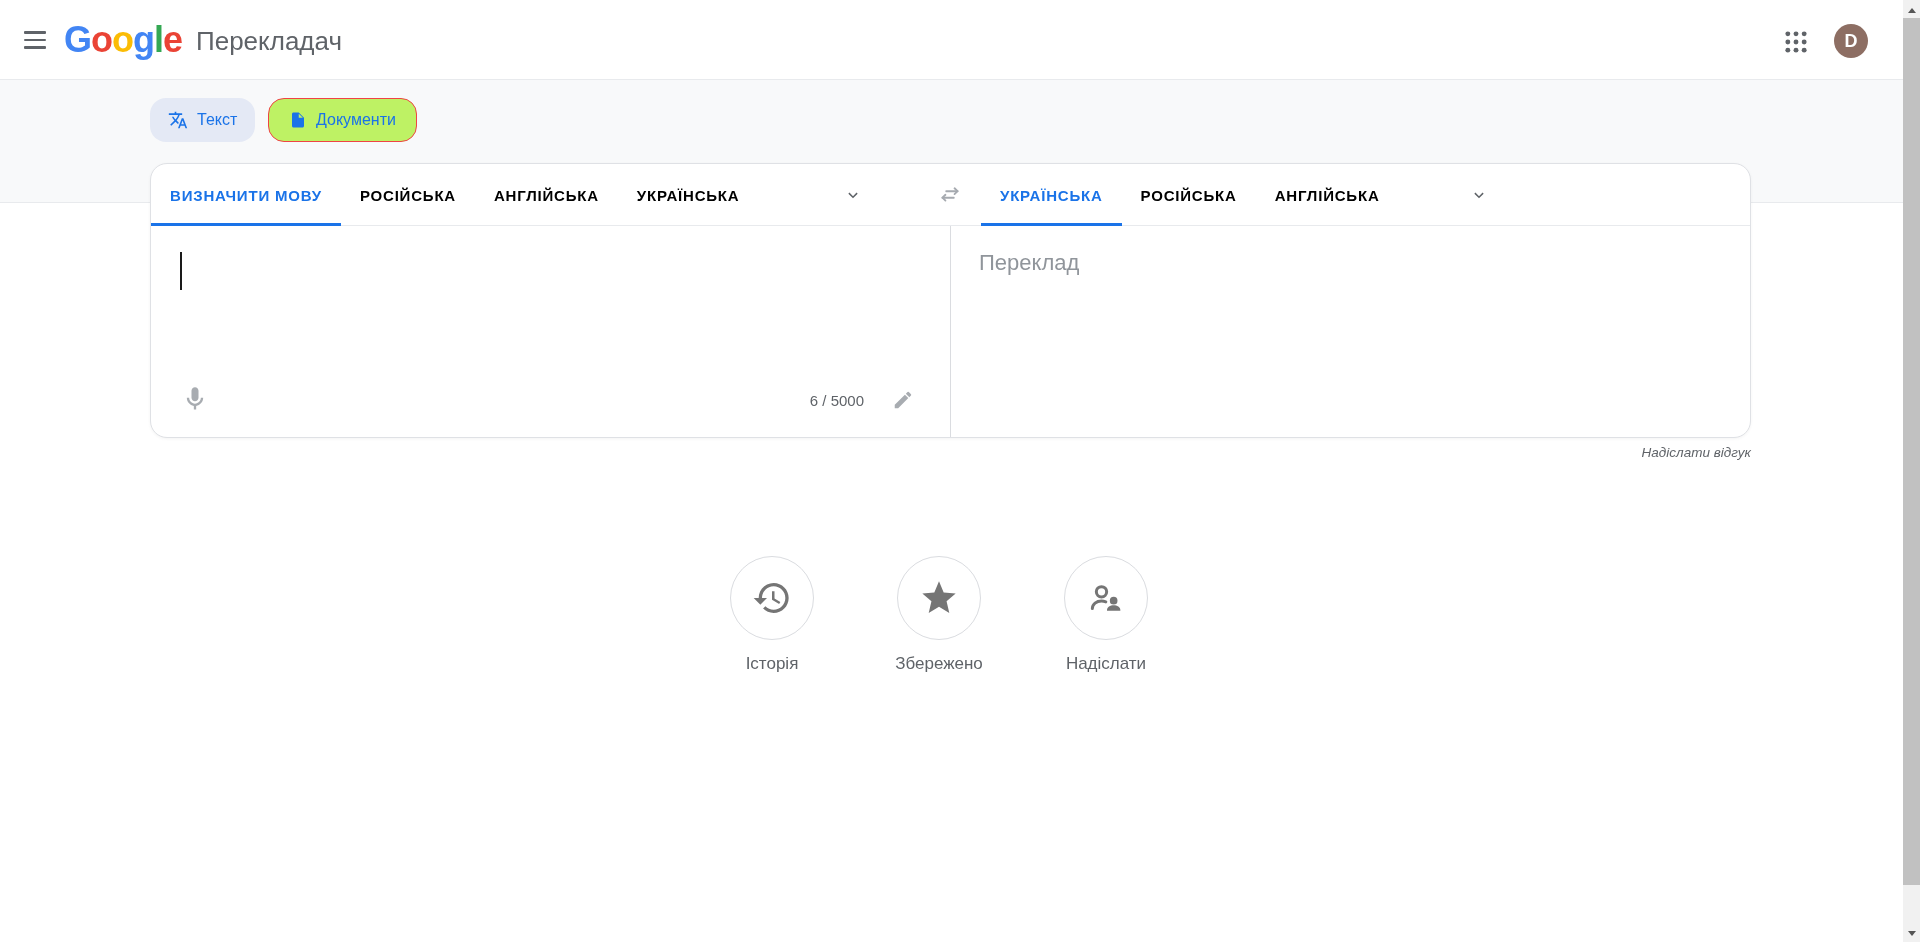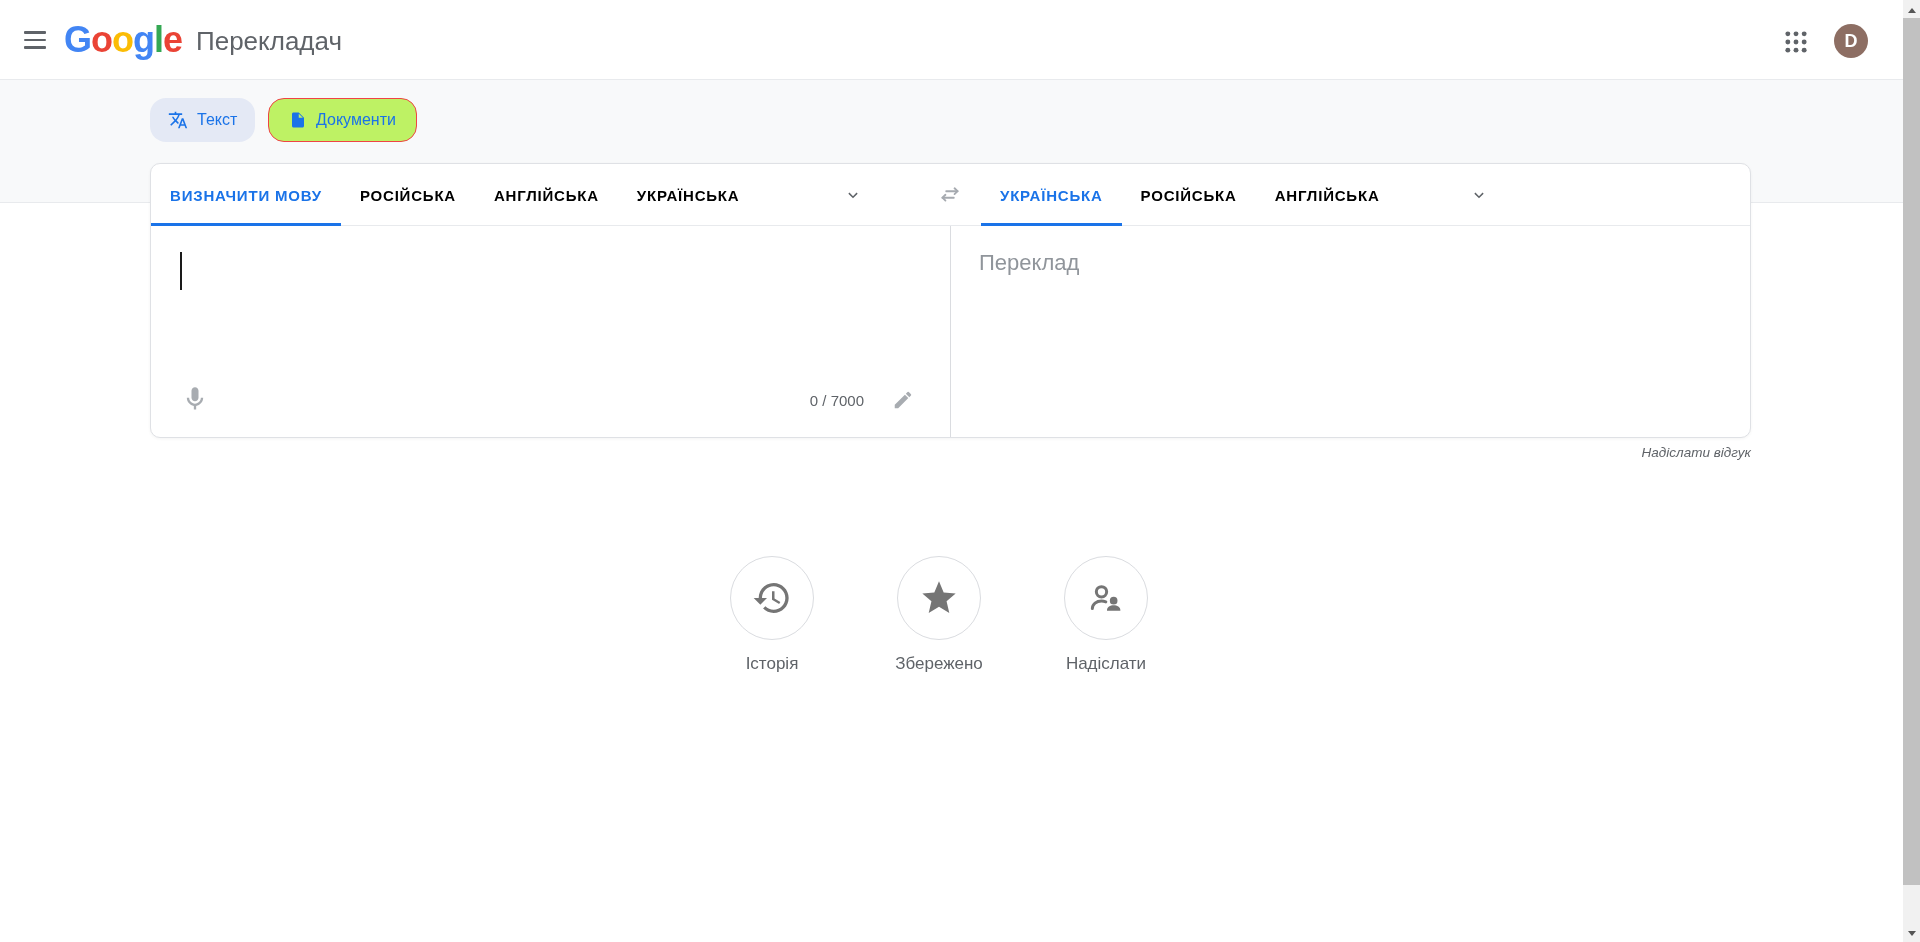--- a/index.html
+++ b/index.html
@@ -22,21 +22,21 @@
   
   #band { position:absolute; left:0; top:80px; width:1903px; height:123px; background:#f8f9fa;
     border-bottom:1px solid #e8eaed; }
   .mode-btn { position:absolute; top:18px; height:44px; display:flex; align-items:center; gap:9px;
     padding:0 18px; border-radius:16px; font-size:16px; font-weight:500; color:#1a73e8; cursor:pointer; }
   #mode-text { left:150px; background:#e4e9f5; }
   #mode-docs { left:268px; background:#bef264; border:1px solid #ef4444; padding:0 20px; }
 
   
   #card { position:absolute; left:150px; top:163px; width:1601px; height:275px; background:#fff;
-    border:1px solid #dfe1e5; border-radius:10px; box-shadow:0 1px 3px rgba(60,64,67,.06); z-index:4; }
+    border:1px solid #dfe1e5; border-radius:17px; box-shadow:0 1px 3px rgba(60,64,67,.06); z-index:4; }
   #langbar { position:relative; width:100%; height:62px; border-bottom:1px solid #e8eaed; }
   .tabs { position:absolute; top:0; height:62px; display:flex; }
   #src-tabs { left:0; }
   #tgt-tabs { left:830px; }
   .lang-tab { position:relative; display:flex; align-items:center; padding:0 19px; height:62px;
     font-size:15px; font-weight:bold; letter-spacing:.8px; color:#000000; cursor:pointer; white-space:nowrap; }
   .lang-tab.active { color:#1a73e8; }
   .lang-tab.active::after { content:""; position:absolute; left:0; right:0; bottom:0; height:3px;
     background:#1a73e8; }
   .lang-more { position:absolute; top:0; height:62px; width:28px; display:flex; align-items:center;
@@ -166,21 +166,21 @@
     <div id="panel-divider"></div>
 
     <div id="source-panel">
       <div id="caret"></div>
       <div id="mic-btn">
         <svg width="28" height="28" viewBox="0 0 24 24">
           <path fill="#a8acb1" d="M12 14c1.66 0 3-1.34 3-3V5c0-1.66-1.34-3-3-3S9 3.34 9 5v6c0 1.66 1.34 3 3 3zm5-3c0 2.76-2.24 5-5 5s-5-2.24-5-5H5c0 3.53 2.61 6.43 6 6.92V21h2v-3.08c3.39-.49 6-3.39 6-6.92h-2z"></path>
         </svg>
       </div>
       <div id="src-bottom-right">
-        <span id="char-counter">0 / 7000</span>
+        <span id="char-counter">6 / 5000</span>
         <div id="edit-btn">
           <svg width="22" height="22" viewBox="0 0 24 24">
             <path fill="#a8acb1" d="M3 17.25V21h3.75L17.81 9.94l-3.75-3.75L3 17.25zM20.71 7.04c.39-.39.39-1.02 0-1.41l-2.34-2.34a.9959.9959 0 0 0-1.41 0l-1.83 1.83 3.75 3.75 1.83-1.83z"></path>
           </svg>
         </div>
       </div>
     </div>
 
     <div id="target-panel">
       <div id="target-placeholder">Переклад</div>

